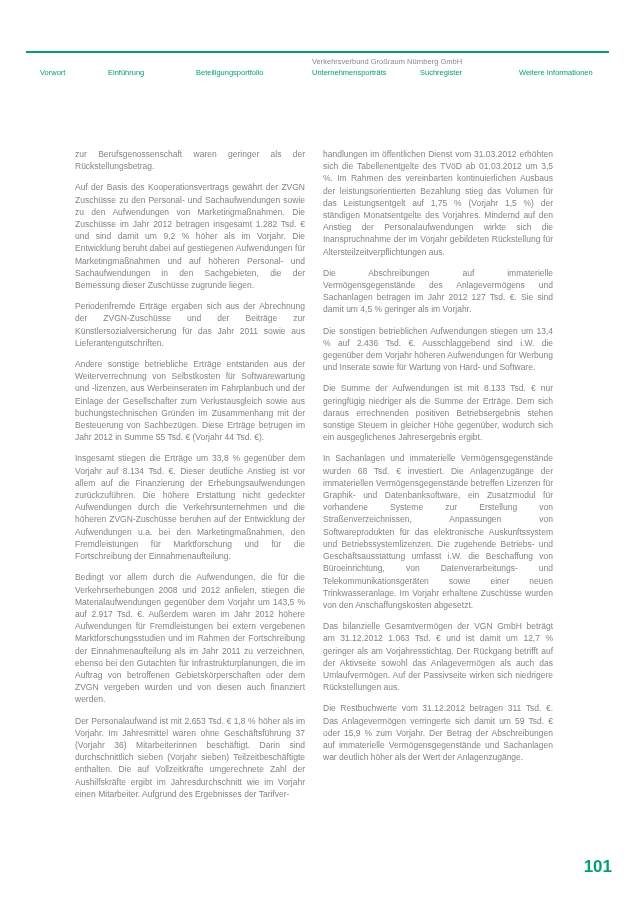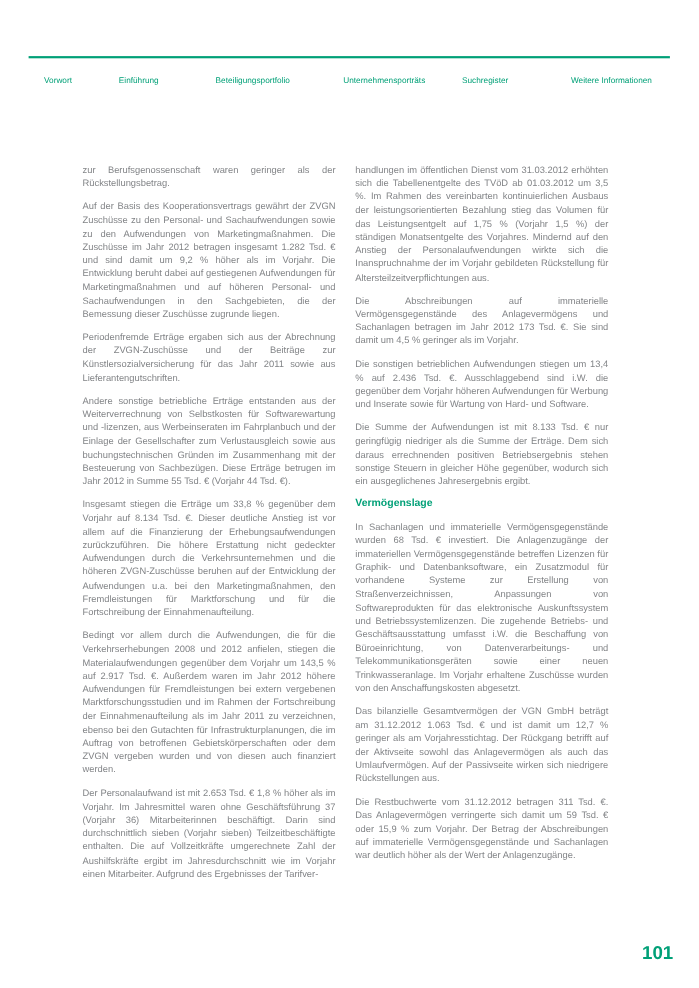--- a/index.html
+++ b/index.html
@@ -94,41 +94,41 @@
     <a>Einführung</a>
     <a>Beteiligungsportfolio</a>
     <a>Unternehmensporträts</a>
     <a>Suchregister</a>
     <a>Weitere Informationen</a>
   </nav>
 
 <div class="rule"></div>
 
 <div class="crumb">
+  <div>Verkehrsverbund Großraum Nürnberg GmbH</div>
 </div>
 
 <main class="bodywrap">
   <section class="col">
       <p>zur Berufsgenossenschaft waren geringer als der Rückstellungsbetrag.</p>
       <p>Auf der Basis des Kooperationsvertrags gewährt der ZVGN Zuschüsse zu den Personal- und Sachaufwendungen sowie zu den Aufwendungen von Marketingmaßnahmen. Die Zuschüsse im Jahr 2012 betragen insgesamt 1.282 Tsd. € und sind damit um 9,2 % höher als im Vorjahr. Die Entwicklung beruht dabei auf gestiegenen Aufwendungen für Marketingmaßnahmen und auf höheren Personal- und Sachaufwendungen in den Sachgebieten, die der Bemessung dieser Zuschüsse zugrunde liegen.</p>
       <p>Periodenfremde Erträge ergaben sich aus der Abrechnung der ZVGN-Zuschüsse und der Beiträge zur Künstlersozialversicherung für das Jahr 2011 sowie aus Lieferantengutschriften.</p>
       <p>Andere sonstige betriebliche Erträge entstanden aus der Weiterverrechnung von Selbstkosten für Softwarewartung und -lizenzen, aus Werbeinseraten im Fahrplanbuch und der Einlage der Gesellschafter zum Verlustausgleich sowie aus buchungstechnischen Gründen im Zusammenhang mit der Besteuerung von Sachbezügen. Diese Erträge betrugen im Jahr 2012 in Summe 55 Tsd. € (Vorjahr 44 Tsd. €).</p>
       <p>Insgesamt stiegen die Erträge um 33,8 % gegenüber dem Vorjahr auf 8.134 Tsd. €. Dieser deutliche Anstieg ist vor allem auf die Finanzierung der Erhebungsaufwendungen zurückzuführen. Die höhere Erstattung nicht gedeckter Aufwendungen durch die Verkehrsunternehmen und die höheren ZVGN-Zuschüsse beruhen auf der Entwicklung der Aufwendungen u.a. bei den Marketingmaßnahmen, den Fremdleistungen für Marktforschung und für die Fortschreibung der Einnahmenaufteilung.</p>
       <p>Bedingt vor allem durch die Aufwendungen, die für die Verkehrserhebungen 2008 und 2012 anfielen, stiegen die Materialaufwendungen gegenüber dem Vorjahr um 143,5 % auf 2.917 Tsd. €. Außerdem waren im Jahr 2012 höhere Aufwendungen für Fremdleistungen bei extern vergebenen Marktforschungsstudien und im Rahmen der Fortschreibung der Einnahmenaufteilung als im Jahr 2011 zu verzeichnen, ebenso bei den Gutachten für Infrastrukturplanungen, die im Auftrag von betroffenen Gebietskörperschaften oder dem ZVGN vergeben wurden und von diesen auch finanziert werden.</p>
       <p>Der Personalaufwand ist mit 2.653 Tsd. € 1,8 % höher als im Vorjahr. Im Jahresmittel waren ohne Geschäftsführung 37 (Vorjahr 36) Mitarbeiterinnen beschäftigt. Darin sind durchschnittlich sieben (Vorjahr sieben) Teilzeitbeschäftigte enthalten. Die auf Vollzeitkräfte umgerechnete Zahl der Aushilfskräfte ergibt im Jahresdurchschnitt wie im Vorjahr einen Mitarbeiter. Aufgrund des Ergebnisses der Tarifver-</p>
     </section>
 
   <section class="col">
     <div>
         <p>handlungen im öffentlichen Dienst vom 31.03.2012 erhöhten sich die Tabellenentgelte des TVöD ab 01.03.2012 um 3,5 %. Im Rahmen des vereinbarten kontinuierlichen Ausbaus der leistungsorientierten Bezahlung stieg das Volumen für das Leistungsentgelt auf 1,75 % (Vorjahr 1,5 %) der ständigen Monatsentgelte des Vorjahres. Mindernd auf den Anstieg der Personalaufwendungen wirkte sich die Inanspruchnahme der im Vorjahr gebildeten Rückstellung für Altersteilzeitverpflichtungen aus.</p>
-        <p>Die Abschreibungen auf immaterielle Vermögensgegenstände des Anlagevermögens und Sachanlagen betragen im Jahr 2012 173 Tsd. €. Sie sind damit um 4,5 % geringer als im Vorjahr.</p>
+        <p>Die Abschreibungen auf immaterielle Vermögensgegenstände des Anlagevermögens und Sachanlagen betragen im Jahr 2012 127 Tsd. €. Sie sind damit um 4,5 % geringer als im Vorjahr.</p>
         <p>Die sonstigen betrieblichen Aufwendungen stiegen um 13,4 % auf 2.436 Tsd. €. Ausschlaggebend sind i.W. die gegenüber dem Vorjahr höheren Aufwendungen für Werbung und Inserate sowie für Wartung von Hard- und Software.</p>
         <p>Die Summe der Aufwendungen ist mit 8.133 Tsd. € nur geringfügig niedriger als die Summe der Erträge. Dem sich daraus errechnenden positiven Betriebsergebnis stehen sonstige Steuern in gleicher Höhe gegenüber, wodurch sich ein ausgeglichenes Jahresergebnis ergibt.</p>
       </div>
-    <h2 class="green-heading">Vermögenslage</h2>
     <div>
         <p>In Sachanlagen und immaterielle Vermögensgegenstände wurden 68 Tsd. € investiert. Die Anlagenzugänge der immateriellen Vermögensgegenstände betreffen Lizenzen für Graphik- und Datenbanksoftware, ein Zusatzmodul für vorhandene Systeme zur Erstellung von Straßenverzeichnissen, Anpassungen von Softwareprodukten für das elektronische Auskunftssystem und Betriebssystemlizenzen. Die zugehende Betriebs- und Geschäftsausstattung umfasst i.W. die Beschaffung von Büroeinrichtung, von Datenverarbeitungs- und Telekommunikationsgeräten sowie einer neuen Trinkwasseranlage. Im Vorjahr erhaltene Zuschüsse wurden von den Anschaffungskosten abgesetzt.</p>
         <p>Das bilanzielle Gesamtvermögen der VGN GmbH beträgt am 31.12.2012 1.063 Tsd. € und ist damit um 12,7 % geringer als am Vorjahresstichtag. Der Rückgang betrifft auf der Aktivseite sowohl das Anlagevermögen als auch das Umlaufvermögen. Auf der Passivseite wirken sich niedrigere Rückstellungen aus.</p>
         <p>Die Restbuchwerte vom 31.12.2012 betragen 311 Tsd. €. Das Anlagevermögen verringerte sich damit um 59 Tsd. € oder 15,9 % zum Vorjahr. Der Betrag der Abschreibungen auf immaterielle Vermögensgegenstände und Sachanlagen war deutlich höher als der Wert der Anlagenzugänge.</p>
       </div>
   </section>
 </main>
 
 <div class="pagenum">101</div>
 

